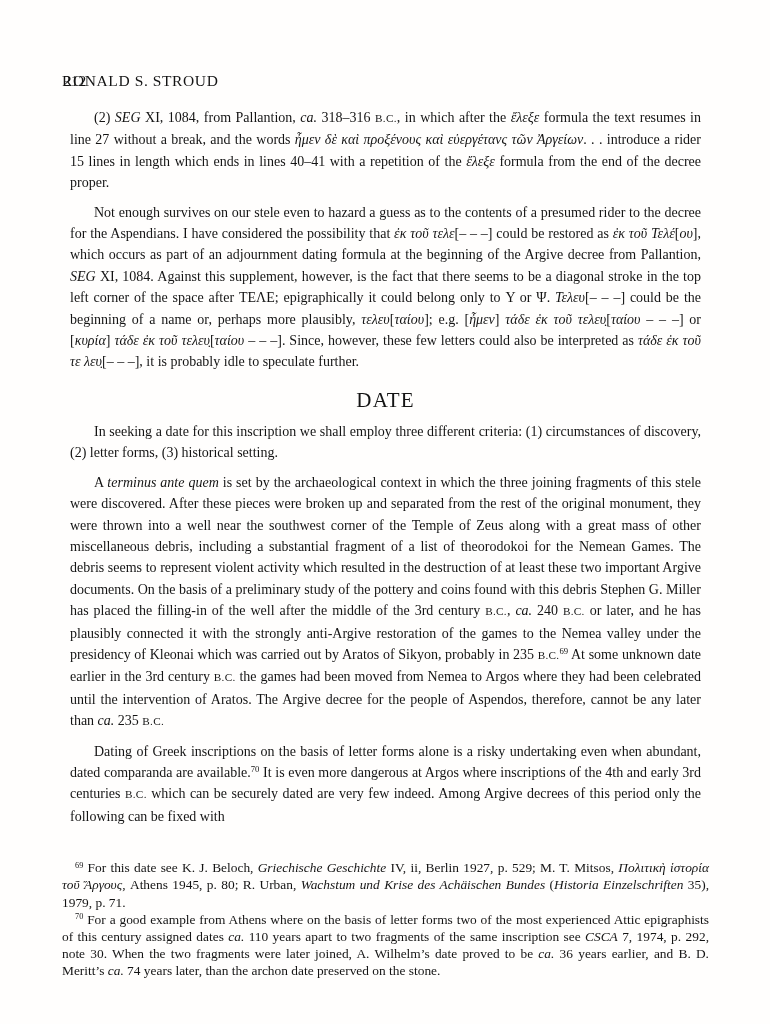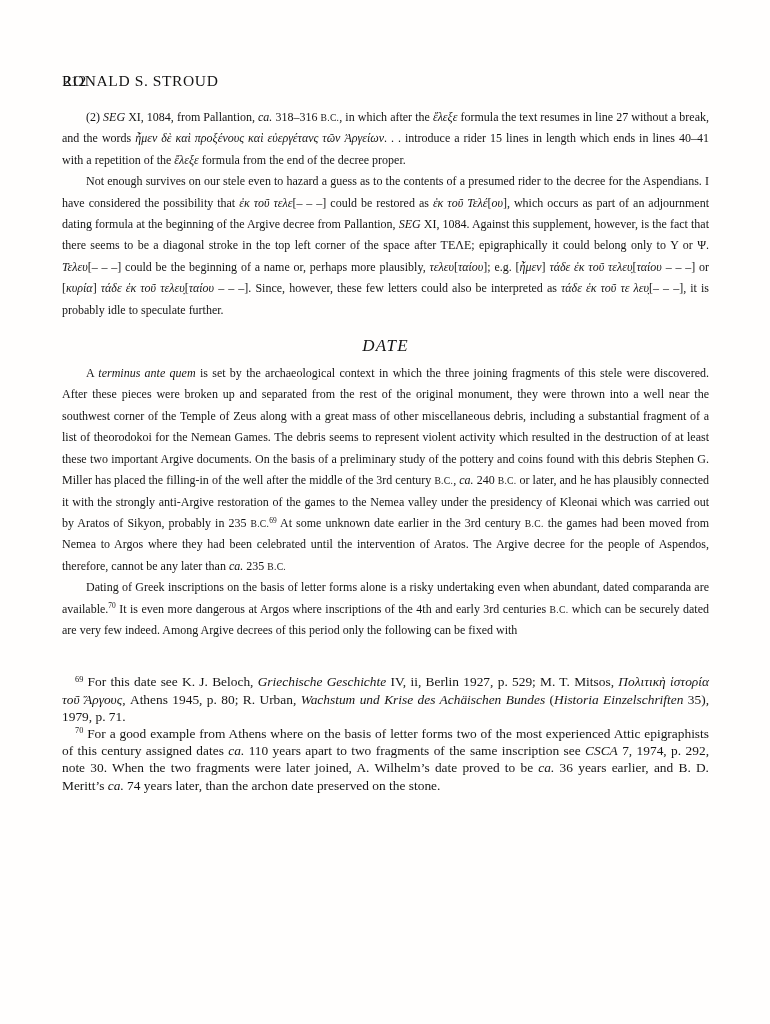--- a/index.html
+++ b/index.html
@@ -29,33 +29,32 @@
     position: absolute;
     left: 1px;
     top: 0;
   }
   .running-head {
     display: block;
     text-align: left;
     letter-spacing: 0.6px;
   }
   .body-text p.para {
-    margin: 0;
+    margin: 8px;
     text-align: justify;
     text-indent: 24px;
-    font-size: 12px;
+    font-size: 14px;
     line-height: 21.4px;
   }
   h2.section-heading {
     margin: 15px 0 7px 0;
     text-align: center;
     font-weight: normal;
-    font-size: 17px;
+    font-size: 21px;
     letter-spacing: 1.2px;
-    font-style: italic;
   }
   .footnotes {
     margin-top: 32px;
     font-size: 13.4px;
     line-height: 17.2px;
   }
   .footnotes p.fn {
     margin: 0;
     text-align: justify;
     text-indent: 13px;
@@ -82,20 +81,21 @@
     <span class="page-number">212</span>
     <span class="running-head">RONALD S. STROUD</span>
   </header>
 
   <main class="body-text">
     <p class="para">(2) <i>SEG</i> XI, 1084, from Pallantion, <i>ca.</i> 318–316 <span class="sc">B.C.</span>, in which after the <i>ἔλεξε</i> formula the text resumes in line 27 without a break, and the words <i>ἦμεν δὲ καὶ προξένους καὶ εὐεργέτανς τῶν Ἀργείων</i>. . . introduce a rider 15 lines in length which ends in lines 40–41 with a repetition of the <i>ἔλεξε</i> formula from the end of the decree proper.</p>
     <p class="para">Not enough survives on our stele even to hazard a guess as to the contents of a presumed rider to the decree for the Aspendians. I have considered the possibility that <i>ἐκ τοῦ τελε</i>[– – –] could be restored as <i>ἐκ τοῦ</i> <i>Τελέ</i>[<i>ου</i>], which occurs as part of an adjournment dating formula at the beginning of the Argive decree from Pallantion, <i>SEG</i> XI, 1084. Against this supplement, however, is the fact that there seems to be a diagonal stroke in the top left corner of the space after ΤΕΛΕ; epigraphically it could belong only to Υ or Ψ. <i>Τελευ</i>[– – –] could be the beginning of a name or, perhaps more plausibly, <i>τελευ</i>[<i>ταίου</i>]; e.g. [<i>ἦμεν</i>] <i>τάδε ἐκ τοῦ τελευ̣</i>[<i>ταίου</i> – – –] or [<i>κυρία</i>] <i>τάδε ἐκ τοῦ τελευ̣</i>[<i>ταίου</i> – – –]. Since, however, these few letters could also be interpreted as <i>τάδε ἐκ τοῦ τε λευ̣</i>[– – –], it is probably idle to speculate further.</p>
 
     <h2 class="section-heading">DATE</h2>
 
+    <p class="para">In seeking a date for this inscription we shall employ three different criteria: (1) circumstances of discovery, (2) letter forms, (3) historical setting.</p>
     <p class="para">A <i>terminus ante quem</i> is set by the archaeological context in which the three joining fragments of this stele were discovered. After these pieces were broken up and separated from the rest of the original monument, they were thrown into a well near the southwest corner of the Temple of Zeus along with a great mass of other miscellaneous debris, including a substantial fragment of a list of theorodokoi for the Nemean Games. The debris seems to represent violent activity which resulted in the destruction of at least these two important Argive documents. On the basis of a preliminary study of the pottery and coins found with this debris Stephen G. Miller has placed the filling-in of the well after the middle of the 3rd century <span class="sc">B.C.</span>, <i>ca.</i> 240 <span class="sc">B.C.</span> or later, and he has plausibly connected it with the strongly anti-Argive restoration of the games to the Nemea valley under the presidency of Kleonai which was carried out by Aratos of Sikyon, probably in 235 <span class="sc">B.C.</span><sup>69</sup> At some unknown date earlier in the 3rd century <span class="sc">B.C.</span> the games had been moved from Nemea to Argos where they had been celebrated until the intervention of Aratos. The Argive decree for the people of Aspendos, therefore, cannot be any later than <i>ca.</i> 235 <span class="sc">B.C.</span></p>
     <p class="para">Dating of Greek inscriptions on the basis of letter forms alone is a risky undertaking even when abundant, dated comparanda are available.<sup>70</sup> It is even more dangerous at Argos where inscriptions of the 4th and early 3rd centuries <span class="sc">B.C.</span> which can be securely dated are very few indeed. Among Argive decrees of this period only the following can be fixed with</p>
   </main>
 
   <footer class="footnotes">
     <p class="fn"><sup>69</sup> For this date see K. J. Beloch, <i>Griechische Geschichte</i> IV, ii, Berlin 1927, p. 529; M. T. Mitsos, <i>Πολιτικὴ ἱστορία τοῦ Ἄργους</i>, Athens 1945, p. 80; R. Urban, <i>Wachstum und Krise des Achäischen Bundes</i> (<i>Historia Einzelschriften</i> 35), 1979, p. 71.</p>
     <p class="fn"><sup>70</sup> For a good example from Athens where on the basis of letter forms two of the most experienced Attic epigraphists of this century assigned dates <i>ca.</i> 110 years apart to two fragments of the same inscription see <i>CSCA</i> 7, 1974, p. 292, note 30. When the two fragments were later joined, A. Wilhelm’s date proved to be <i>ca.</i> 36 years earlier, and B. D. Meritt’s <i>ca.</i> 74 years later, than the archon date preserved on the stone.</p>
   </footer>
 
 </div>

